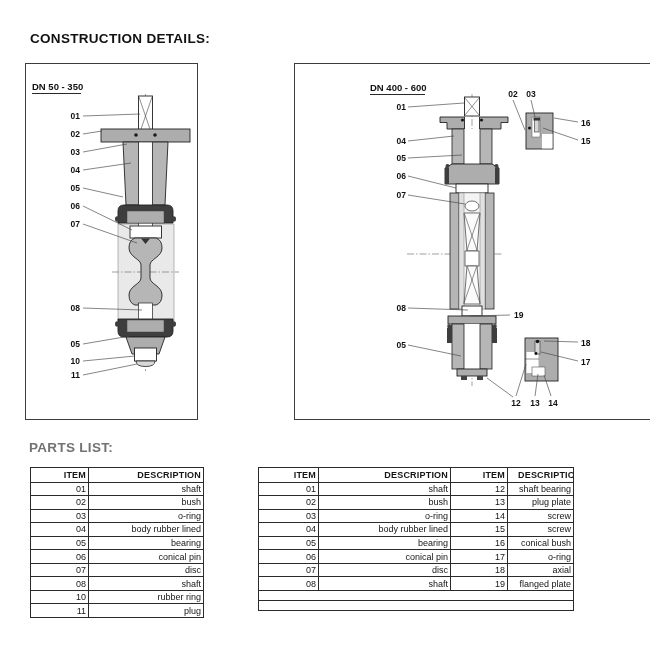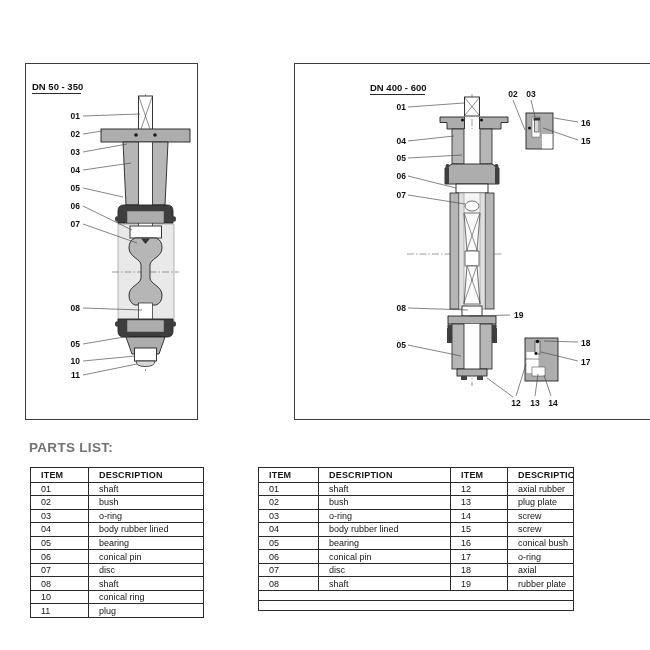--- a/index.html
+++ b/index.html
@@ -24,34 +24,35 @@
   .wht{fill:#ffffff;}
   .cl{stroke:#777;stroke-width:0.7;stroke-dasharray:7 2 1.5 2;fill:none;}
   .ld{stroke:#444;stroke-width:0.65;fill:none;}
   .lb{font-family:"Liberation Sans",sans-serif;font-size:8.5px;font-weight:bold;fill:#111;}
   .cap{font-family:"Liberation Sans",sans-serif;font-size:9.5px;font-weight:bold;fill:#111;}
 
   
   table.parts{position:absolute;border-collapse:collapse;table-layout:fixed;
         font-size:9px;color:#151515;background:#fff;}
   table.parts th,table.parts td{border:1px solid #2a2a2a;padding:0 2px 0 10px;
-        height:12.55px;line-height:10px;text-align:left;vertical-align:middle;
+        height:12.55px;line-height:10px;text-align:right;vertical-align:middle;
         overflow:hidden;white-space:nowrap;}
   table.parts th{font-weight:bold;letter-spacing:.2px;height:13.5px;}
   table.parts{border:1.6px solid #1a1a1a;}
   .t-left{left:30px;top:467px;width:173px;}
   .t-right{left:258px;top:467px;width:315px;}
   .t-left th,.t-left td{padding-left:11px;}
   tr.empty td{height:9.3px;padding:0;}
 </style>
 </head>
 <body>
 
 <div class="page">
 
+  <div class="main-title">CONSTRUCTION DETAILS:</div>
 
   <div class="panel panel-left">
     <svg width="171" height="355" viewBox="0 0 171 355">
 
       <text class="cap" x="6" y="26">DN 50 - 350</text>
       <line x1="6" y1="29.5" x2="55" y2="29.5" stroke="#111" stroke-width="0.9"></line>
 
       <rect class="lite" x="92" y="160" width="56" height="97" stroke="#8a8a8a" stroke-width="0.6"></rect>
 
       <line class="cl" x1="119.5" y1="30" x2="119.5" y2="307"></line>
@@ -304,21 +305,21 @@
       <tr>
           <td>07</td>
           <td>disc</td>
         </tr>
       <tr>
           <td>08</td>
           <td>shaft</td>
         </tr>
       <tr>
           <td>10</td>
-          <td>conical ring</td>
+          <td>rubber ring</td>
         </tr>
       <tr>
           <td>11</td>
           <td>plug</td>
         </tr>
     </tbody>
   </table>
 
   <table class="parts t-right">
     <colgroup>
@@ -333,21 +334,21 @@
         <th>DESCRIPTION</th>
         <th>ITEM</th>
         <th>DESCRIPTION</th>
       </tr>
     </thead>
     <tbody>
       <tr>
           <td>01</td>
           <td>shaft</td>
           <td>12</td>
-          <td>axial rubber</td>
+          <td>shaft bearing</td>
         </tr>
       <tr>
           <td>02</td>
           <td>bush</td>
           <td>13</td>
           <td>plug plate</td>
         </tr>
       <tr>
           <td>03</td>
           <td>o-ring</td>
@@ -375,21 +376,21 @@
       <tr>
           <td>07</td>
           <td>disc</td>
           <td>18</td>
           <td>axial</td>
         </tr>
       <tr>
           <td>08</td>
           <td>shaft</td>
           <td>19</td>
-          <td>rubber plate</td>
+          <td>flanged plate</td>
         </tr>
       <tr class="empty">
           <td colspan="4"></td>
         </tr>
       <tr class="empty">
           <td colspan="4"></td>
         </tr>
     </tbody>
   </table>
 

